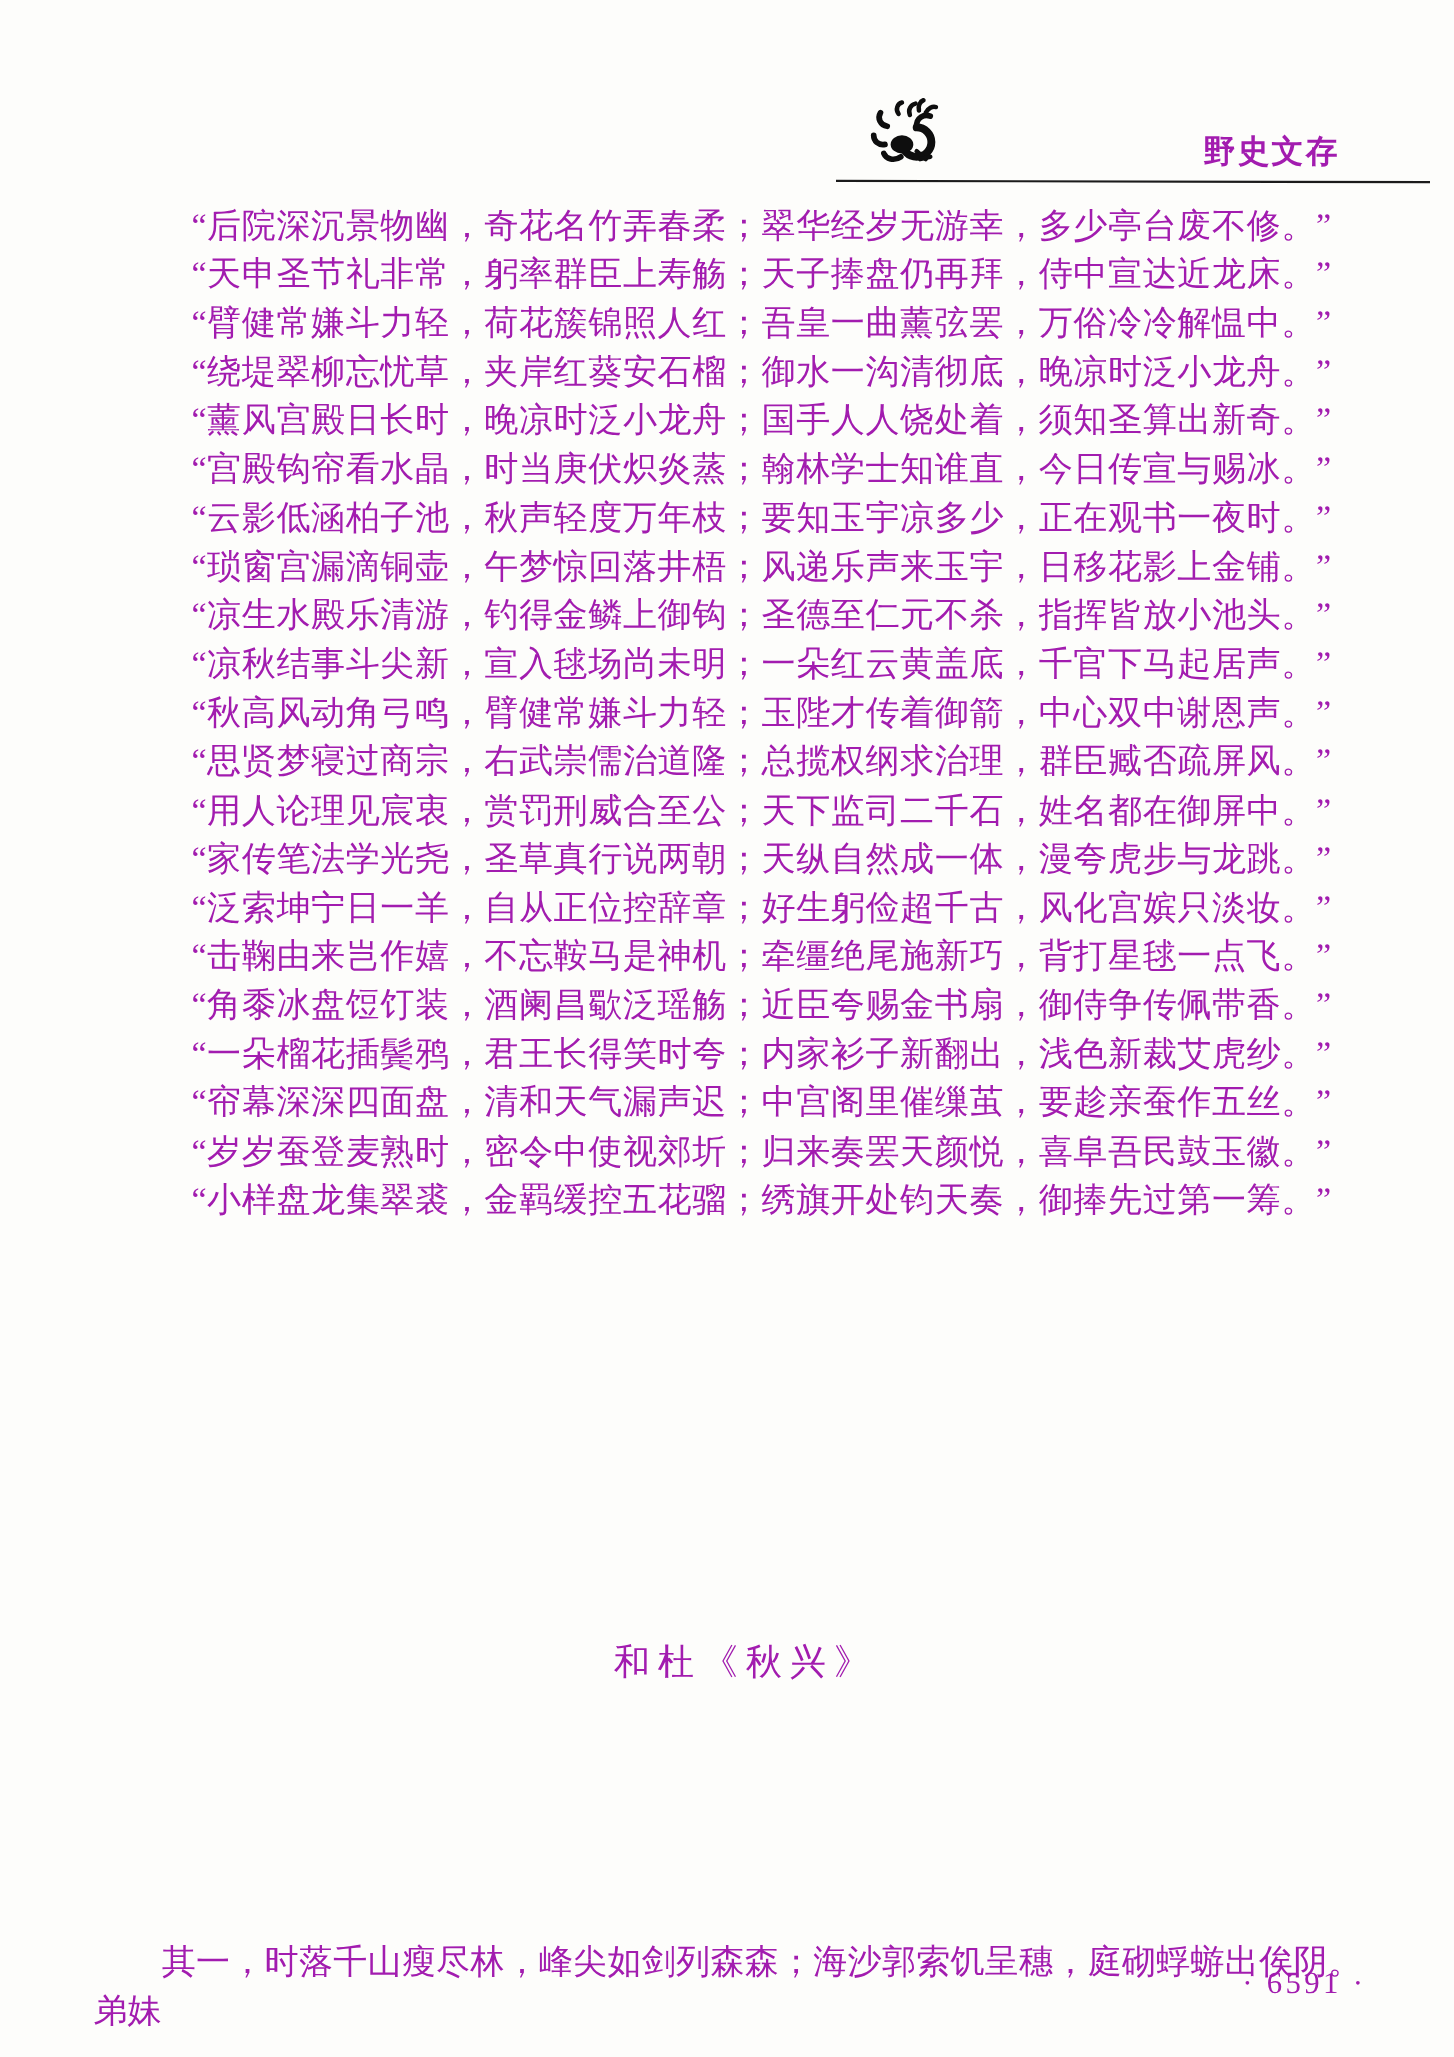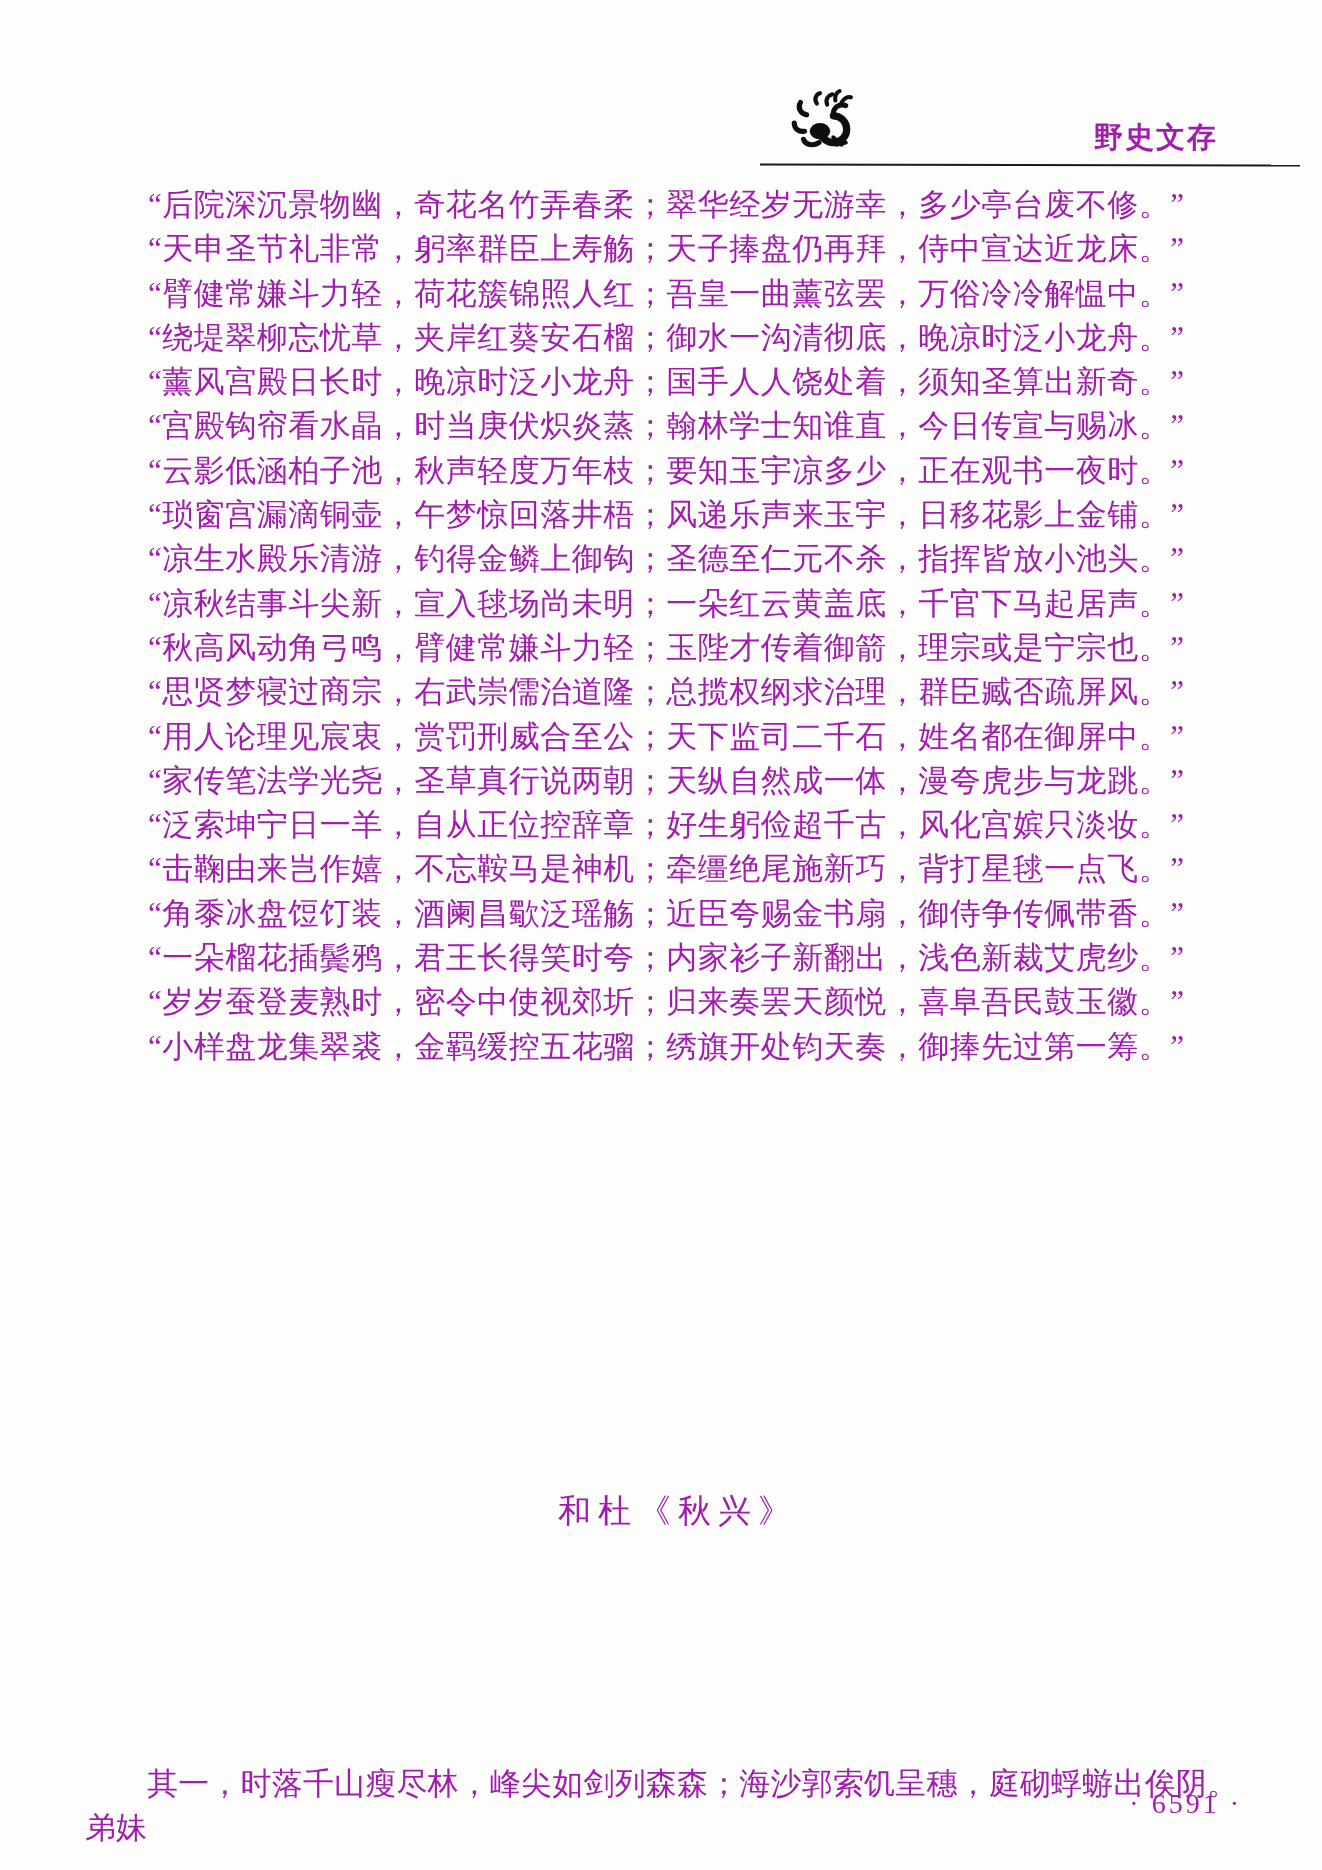--- a/index.html
+++ b/index.html
@@ -24,21 +24,21 @@
   .header-rule{
     position:absolute;left:760px;top:164px;width:540px;height:2px;
     background:#1b1b1b;transform:rotate(0.12deg);
   }
   
   .poem{
     position:absolute;left:148px;top:183px;width:1060px;
     font-size:31px;line-height:44.3px;letter-spacing:0.5px;
     white-space:nowrap;
   }
-  .poem .poem-line{height:44.3px;}
+  .poem .poem-line{height:44.3px;margin-left:26px;}
   
   .prose{
     position:absolute;left:85px;width:1153px;
     font-size:31px;line-height:44px;
     text-align:justify;text-justify:inter-ideograph;
     text-indent:2em;letter-spacing:0px;
   }
   .colophon{top:1158px;}
   .intro{top:1555px;}
   .verse{top:1731px;}
@@ -95,37 +95,38 @@
       <div class="poem-line">“宫殿钩帘看水晶，时当庚伏炽炎蒸；翰林学士知谁直，今日传宣与赐冰。”</div>
 
       <div class="poem-line">“云影低涵柏子池，秋声轻度万年枝；要知玉宇凉多少，正在观书一夜时。”</div>
 
       <div class="poem-line">“琐窗宫漏滴铜壶，午梦惊回落井梧；风递乐声来玉宇，日移花影上金铺。”</div>
 
       <div class="poem-line">“凉生水殿乐清游，钓得金鳞上御钩；圣德至仁元不杀，指挥皆放小池头。”</div>
 
       <div class="poem-line">“凉秋结事斗尖新，宣入毬场尚未明；一朵红云黄盖底，千官下马起居声。”</div>
 
-      <div class="poem-line">“秋高风动角弓鸣，臂健常嫌斗力轻；玉陛才传着御箭，理宗或是宁宗也。”</div>
+      <div class="poem-line">“秋高风动角弓鸣，臂健常嫌斗力轻；玉陛才传着御箭，中心双中谢恩声。”</div>
 
       <div class="poem-line">“思贤梦寝过商宗，右武崇儒治道隆；总揽权纲求治理，群臣臧否疏屏风。”</div>
 
       <div class="poem-line">“用人论理见宸衷，赏罚刑威合至公；天下监司二千石，姓名都在御屏中。”</div>
 
       <div class="poem-line">“家传笔法学光尧，圣草真行说两朝；天纵自然成一体，漫夸虎步与龙跳。”</div>
 
       <div class="poem-line">“泛索坤宁日一羊，自从正位控辞章；好生躬俭超千古，风化宫嫔只淡妆。”</div>
 
       <div class="poem-line">“击鞠由来岂作嬉，不忘鞍马是神机；牵缰绝尾施新巧，背打星毬一点飞。”</div>
 
 
       <div class="poem-line">“角黍冰盘饾饤装，酒阑昌歜泛瑶觞；近臣夸赐金书扇，御侍争传佩带香。”</div>
 
       <div class="poem-line">“一朵榴花插鬓鸦，君王长得笑时夸；内家衫子新翻出，浅色新裁艾虎纱。”</div>
 
+      <div class="poem-line">“帘幕深深四面盘，清和天气漏声迟；中宫阁里催缫茧，要趁亲蚕作五丝。”</div>
 
       <div class="poem-line">“岁岁蚕登麦熟时，密令中使视郊圻；归来奏罢天颜悦，喜阜吾民鼓玉徽。”</div>
 
       <div class="poem-line">“小样盘龙集翠裘，金羁缓控五花骝；绣旗开处钧天奏，御捧先过第一筹。”</div>
     </div>
 
 
   <h2 class="section-heading">和杜《秋兴》</h2>
 
 

